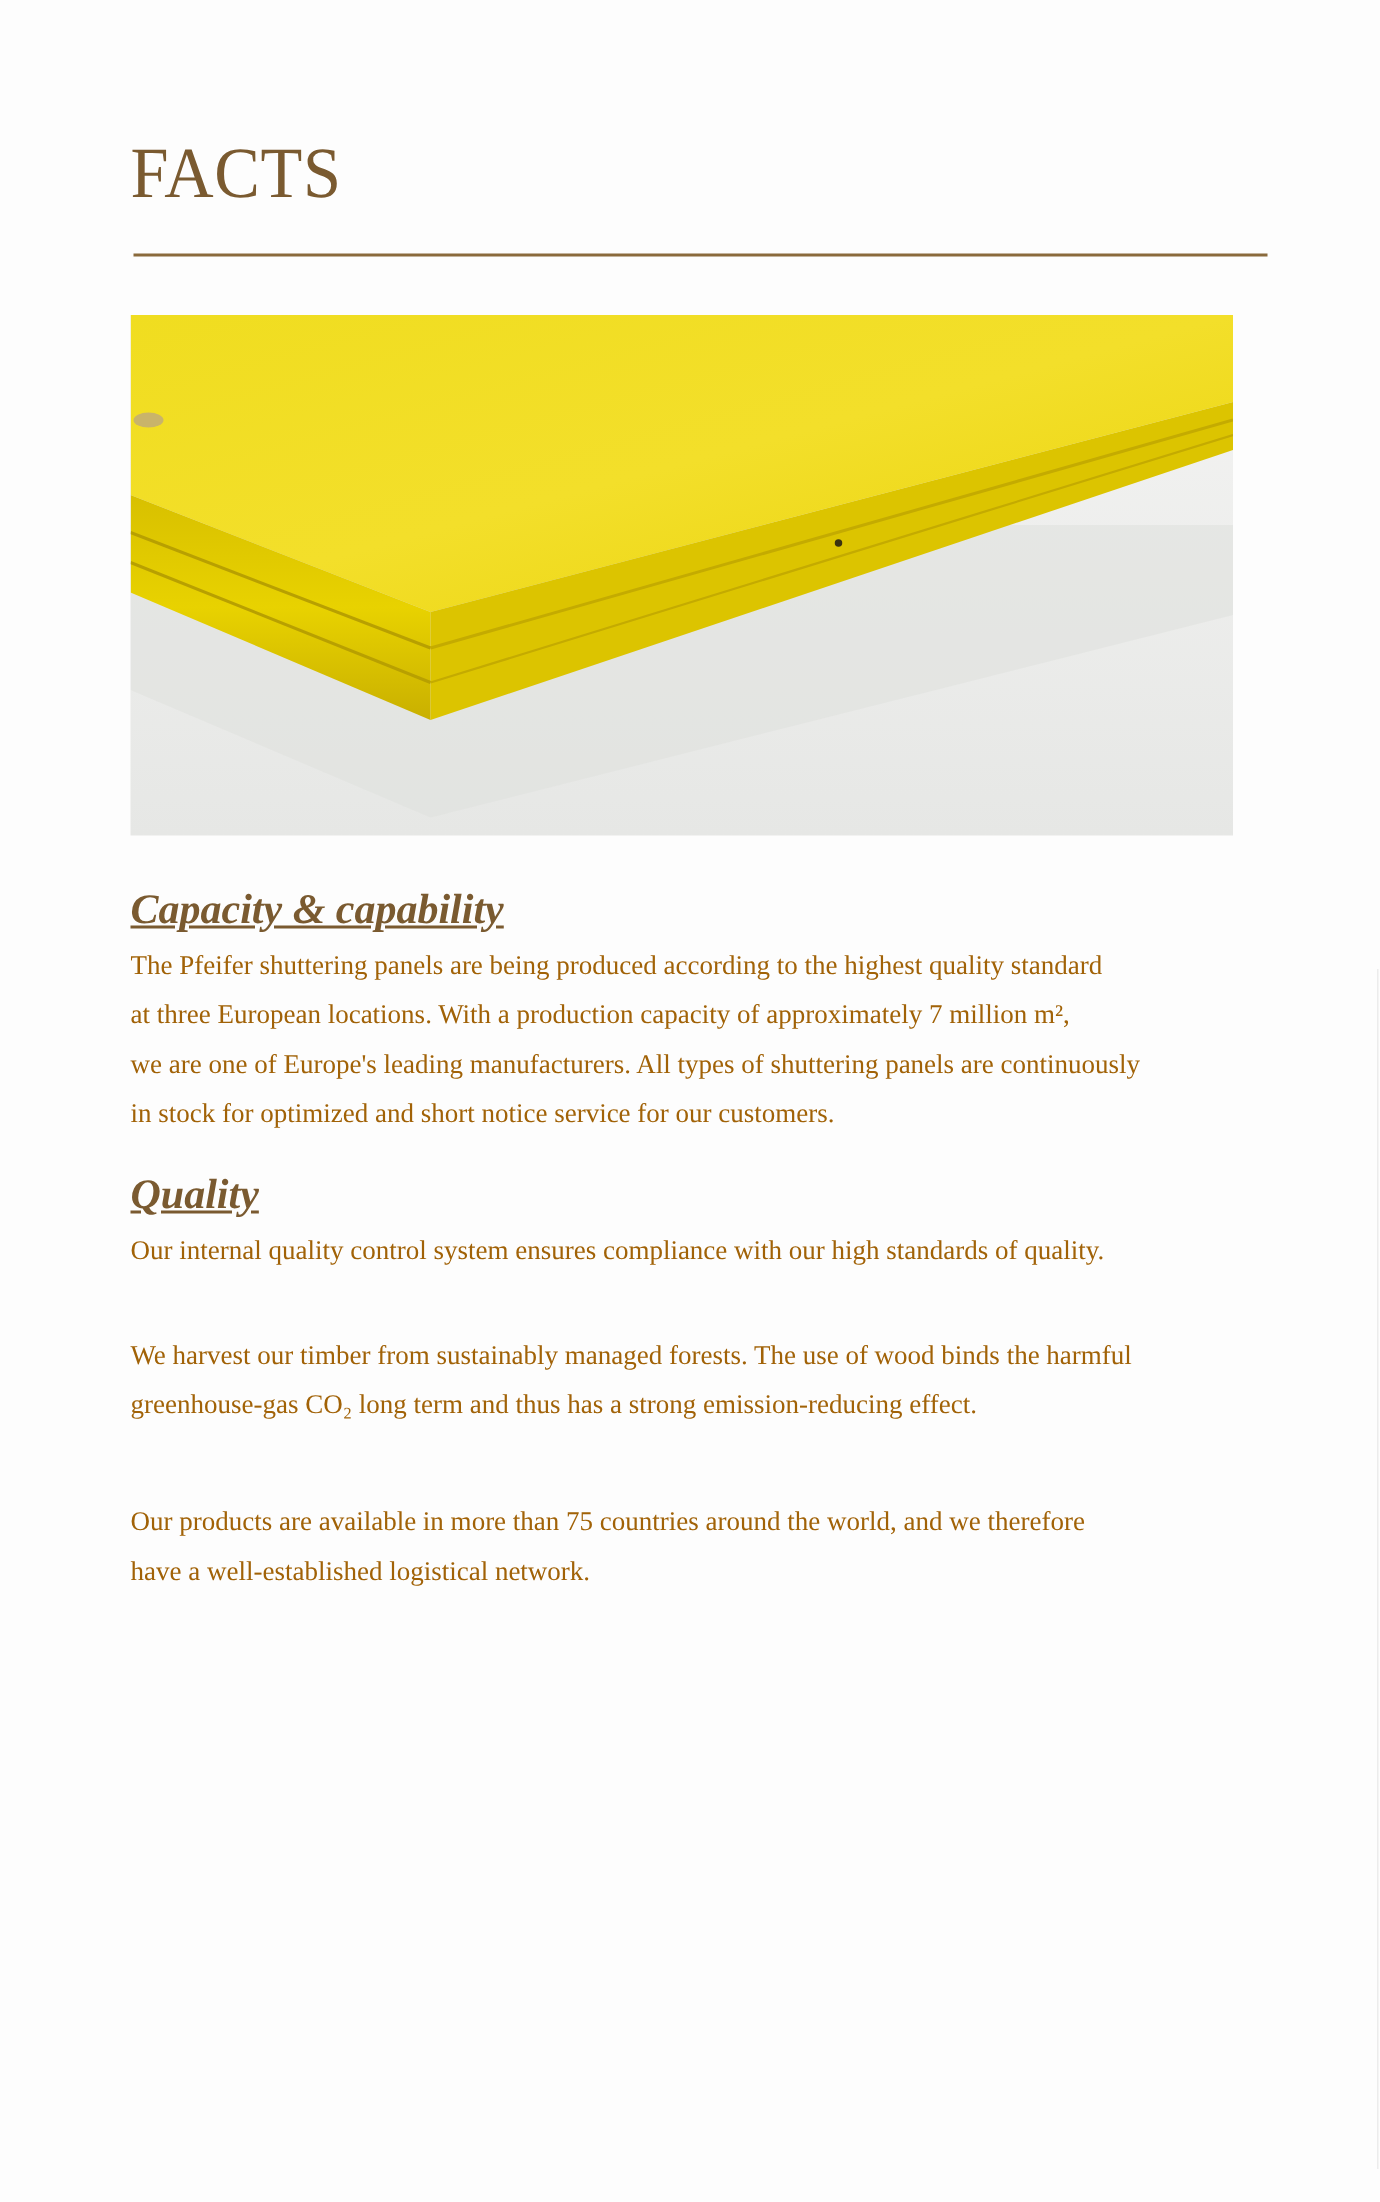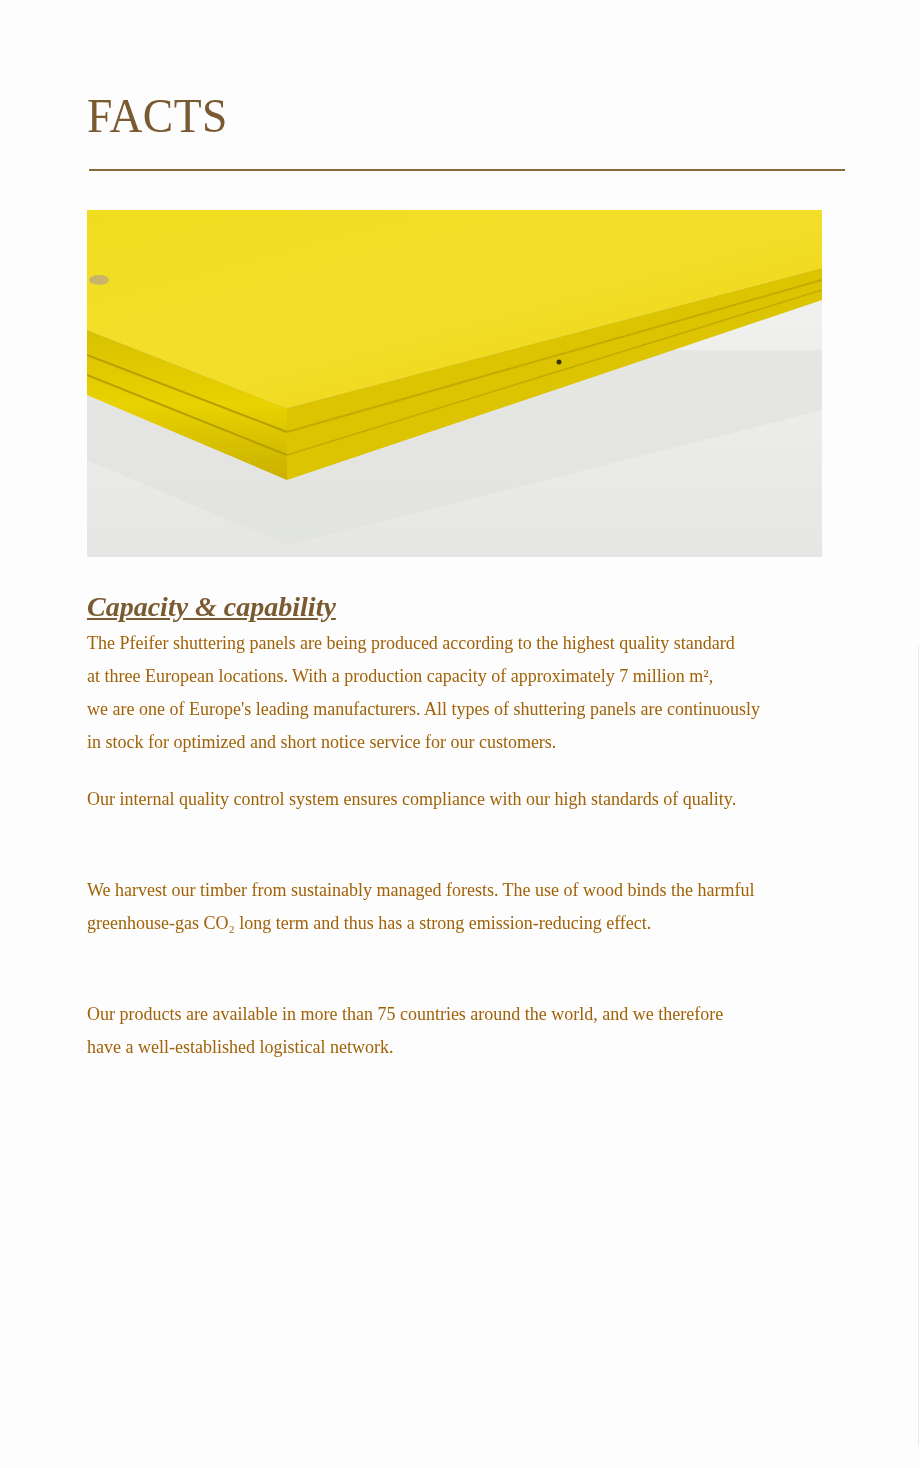--- a/index.html
+++ b/index.html
@@ -80,25 +80,26 @@
 
   <div class="section" style="top:574px;">
     <h2 class="heading">Capacity &amp; capability</h2>
     <p class="body-text" style="margin-top:3px;"><span>The Pfeifer shuttering panels are being produced according to the highest quality standard</span>
 <span>at three European locations. With a production capacity of approximately 7 million m²,</span>
 <span>we are one of Europe's leading manufacturers. All types of shuttering panels are continuously</span>
 <span>in stock for optimized and short notice service for our customers.</span></p>
   </div>
 
   <div class="section" style="top:764px;">
+    <h2 class="heading">Quality</h2>
     <p class="body-text" style="margin-top:3px;"><span>Our internal quality control system ensures compliance with our high standards of quality.</span></p>
   </div>
 
   <div class="section" style="top:855px;">
-    <p class="body-text" style="margin-top:3px;"><span>We harvest our timber from sustainably managed forests. The use of wood binds the harmful</span>
+    <p class="body-text" style="margin-top:16px;"><span>We harvest our timber from sustainably managed forests. The use of wood binds the harmful</span>
 <span>greenhouse-gas CO₂ long term and thus has a strong emission-reducing effect.</span></p>
   </div>
 
   <div class="section" style="top:979px;">
     <p class="body-text" style="margin-top:3px;"><span>Our products are available in more than 75 countries around the world, and we therefore</span>
 <span>have a well-established logistical network.</span></p>
   </div>
 
   <div class="edge"></div>
 </div>

